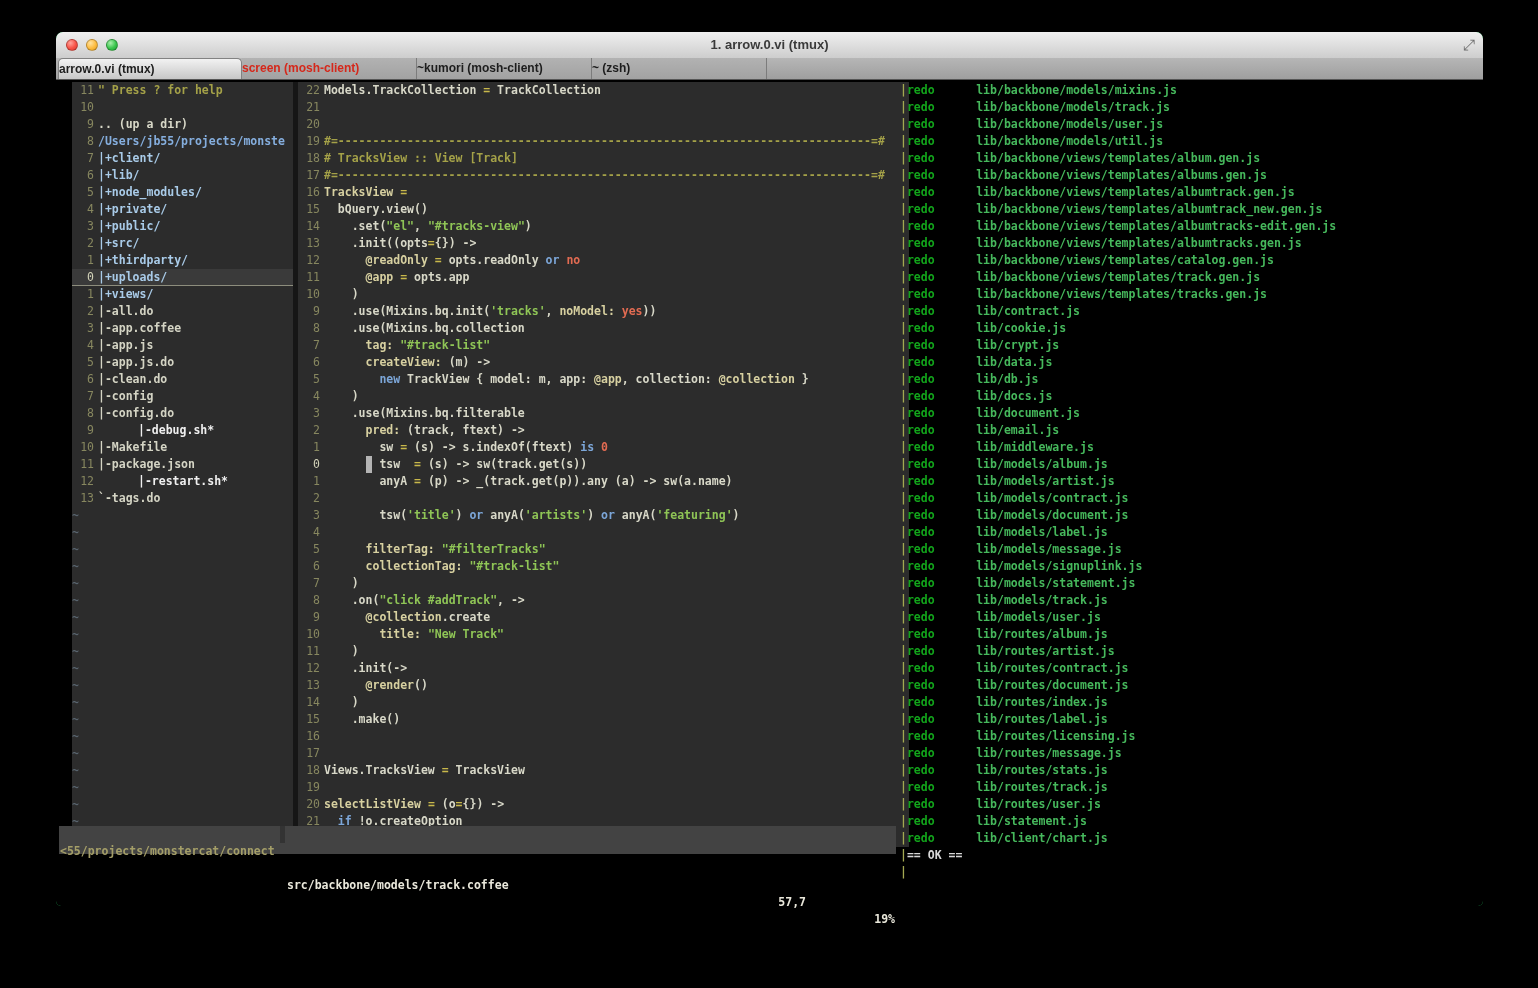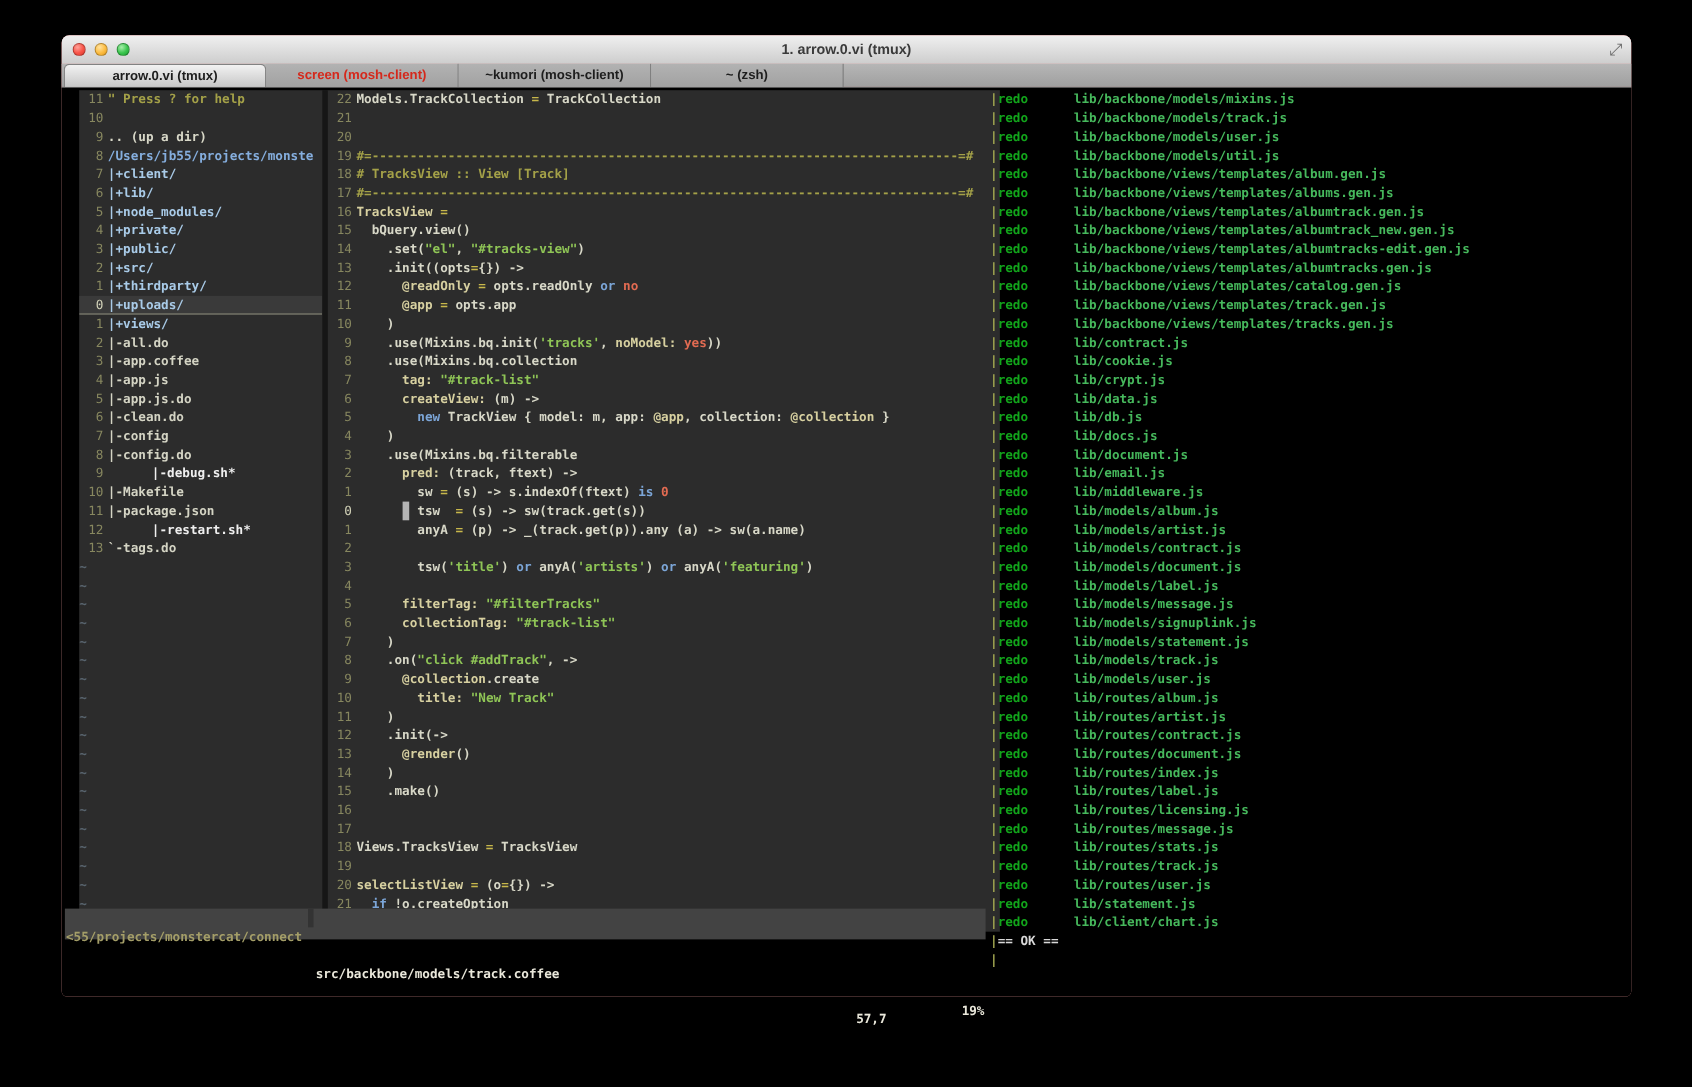--- a/index.html
+++ b/index.html
@@ -1,32 +1,32 @@
 <!DOCTYPE html>
 <html><head>
 <meta charset="utf-8">
 <style>
   html,body{margin:0;padding:0;background:#000;width:1538px;height:988px;overflow:hidden;}
   .window{position:absolute;left:56px;top:32px;width:1427px;height:874px;border-radius:7px 7px 5px 5px;
-          background:#fca5a5;box-shadow:0 14px 40px rgba(0,0,0,.65);text-decoration:underline;}
+          background:#22c55e;box-shadow:0 14px 40px rgba(0,0,0,.65);text-decoration:underline;}
   
   .titlebar{position:absolute;left:0;top:0;width:100%;height:26px;border-radius:7px 7px 0 0;
             background:linear-gradient(#f0f0f0,#cdcdcd);border-bottom:1px solid #989898;}
   .title{text-align:center;font:bold 13px "Liberation Sans",sans-serif;color:#3a3a3a;line-height:26px;}
   .lights{position:absolute;left:10px;top:7px;display:flex;gap:8px;}
   .light{width:12px;height:12px;border-radius:50%;border:1px solid rgba(0,0,0,.25);box-sizing:border-box;}
   .light.red{background:radial-gradient(circle at 35% 30%,#ffa39b,#f85347 55%,#d93a30);}
   .light.yellow{background:radial-gradient(circle at 35% 30%,#ffe2a0,#fdbc40 55%,#e09a1f);}
   .light.green{background:radial-gradient(circle at 35% 30%,#a9efab,#3ac54d 55%,#1f9e33);}
   .resize-glyph{position:absolute;right:8px;top:4px;font:15px "DejaVu Sans",sans-serif;color:#6e6e6e;}
   
   .tabbar{position:absolute;left:0;top:26px;width:100%;height:22px;
           background:linear-gradient(#b6b6b6,#9f9f9f);border-bottom:1px solid #565656;box-sizing:border-box;display:flex;}
   .tab{width:175px;height:100%;box-sizing:border-box;border-right:1px solid #7c7c7c;
-       font:bold 12px "Liberation Sans",sans-serif;color:#1d1d1d;text-align:center;line-height:20px;
+       font:bold 12px "Liberation Sans",sans-serif;color:#1d1d1d;text-align:left;line-height:20px;
        background:linear-gradient(#b2b2b2,#a2a2a2);}
   .tab.active{width:184px;background:linear-gradient(#f2f2f2,#c7c7c7);border:1px solid #828282;border-bottom:none;
        border-radius:5px 5px 0 0;margin-left:2px;}
   .tab.alert{color:#d5281b;}
   
   .term{position:absolute;left:0;top:48px;width:1427px;height:826px;background:#000;
         font:bold 11.5px "DejaVu Sans Mono",monospace;border-radius:0 0 5px 5px;}
   .row{height:17px;line-height:17px;white-space:pre;display:flex;}
   .gut{flex:none;width:22px;text-align:right;padding-right:4px;color:#87875f;font-weight:normal;}
   .gut.cur{color:#d2d2b8;}
@@ -40,21 +40,21 @@
   .cursorline{background:#3a3a3a;box-shadow:inset 0 -1px 0 #8d8d7d;}
   
   .seg-d{color:#d8d8c8;} .seg-c{color:#a4a148;} .seg-s{color:#8fc556;} .seg-k{color:#7ca6d8;}
   .seg-n{color:#e26b52;} .seg-p{color:#d7d0a0;} .seg-o{color:#c8b84b;}
   .seg-cur{background:#b4b4b4;color:#2c2c2c;}
   
   .sl{position:absolute;left:3px;top:746px;width:837px;height:28px;line-height:17px;background:#434343;white-space:pre;}
   .sl-left{position:absolute;left:1px;color:#a49e68;}
   .sl-gap{position:absolute;left:221px;top:0;width:5px;height:17px;background:#333333;}
   .sl-file{position:absolute;left:228px;color:#eae8db;}
-  .sl-pos{position:absolute;right:90px;color:#eae8db;margin-top:24px;}
+  .sl-pos{position:absolute;right:90px;color:#eae8db;}
   .sl-pct{position:absolute;right:1px;color:#eae8db;}
   
   .rp{position:absolute;left:840px;top:2px;width:585px;height:800px;white-space:pre;overflow:hidden;}
   .rp .row{padding-left:4px;}
   .b{color:#a3a852;} .redo{color:#12a51b;} .path{color:#46b85c;} .ok{color:#d8d8d8;}
   
   .tmux{position:absolute;left:0;top:849px;width:1427px;height:17px;background:#181818;line-height:17px;white-space:pre;}
   .tmux-left{position:absolute;left:4px;color:#a3ca2b;}
   .tmux-win{position:absolute;left:50%;transform:translateX(-50%);color:#a3ca2b;}
   .tmux-clock{position:absolute;right:5px;color:#8c8c8c;}

